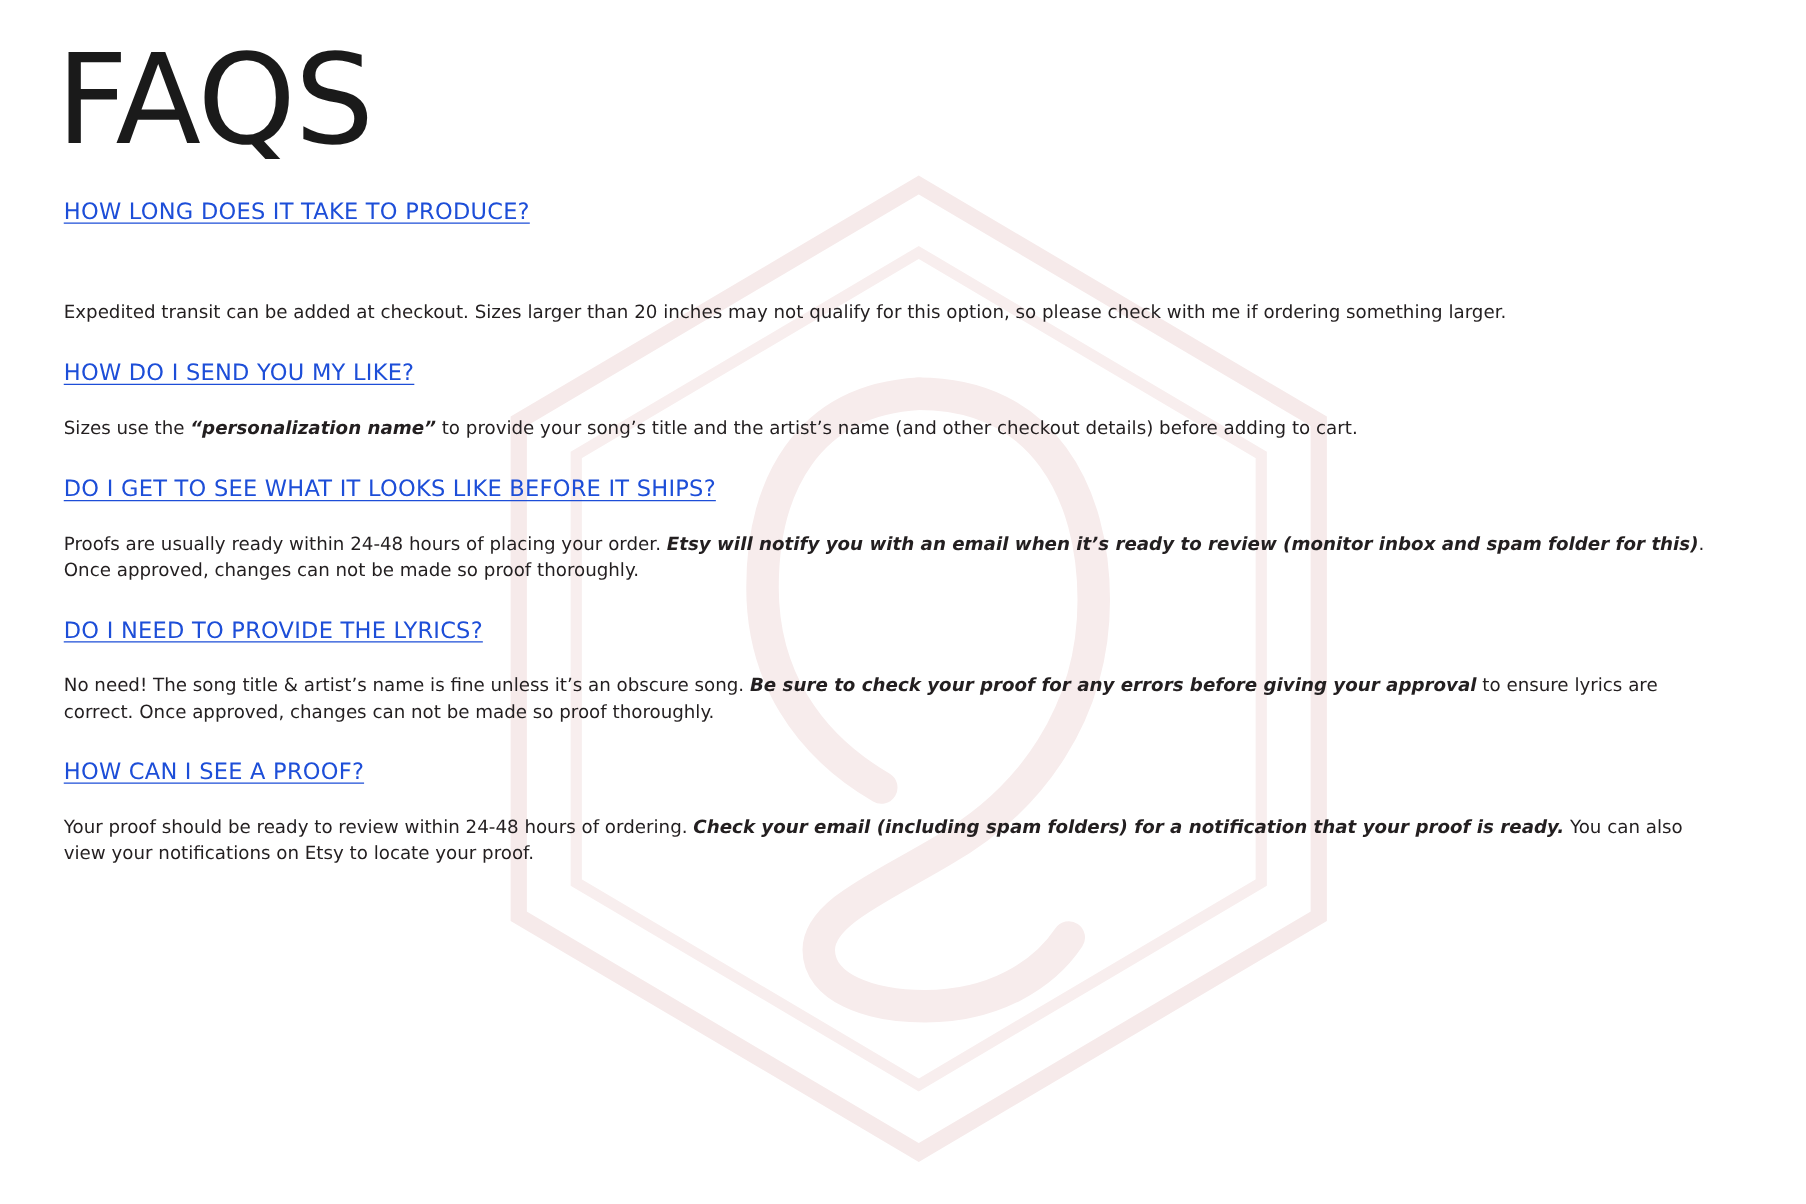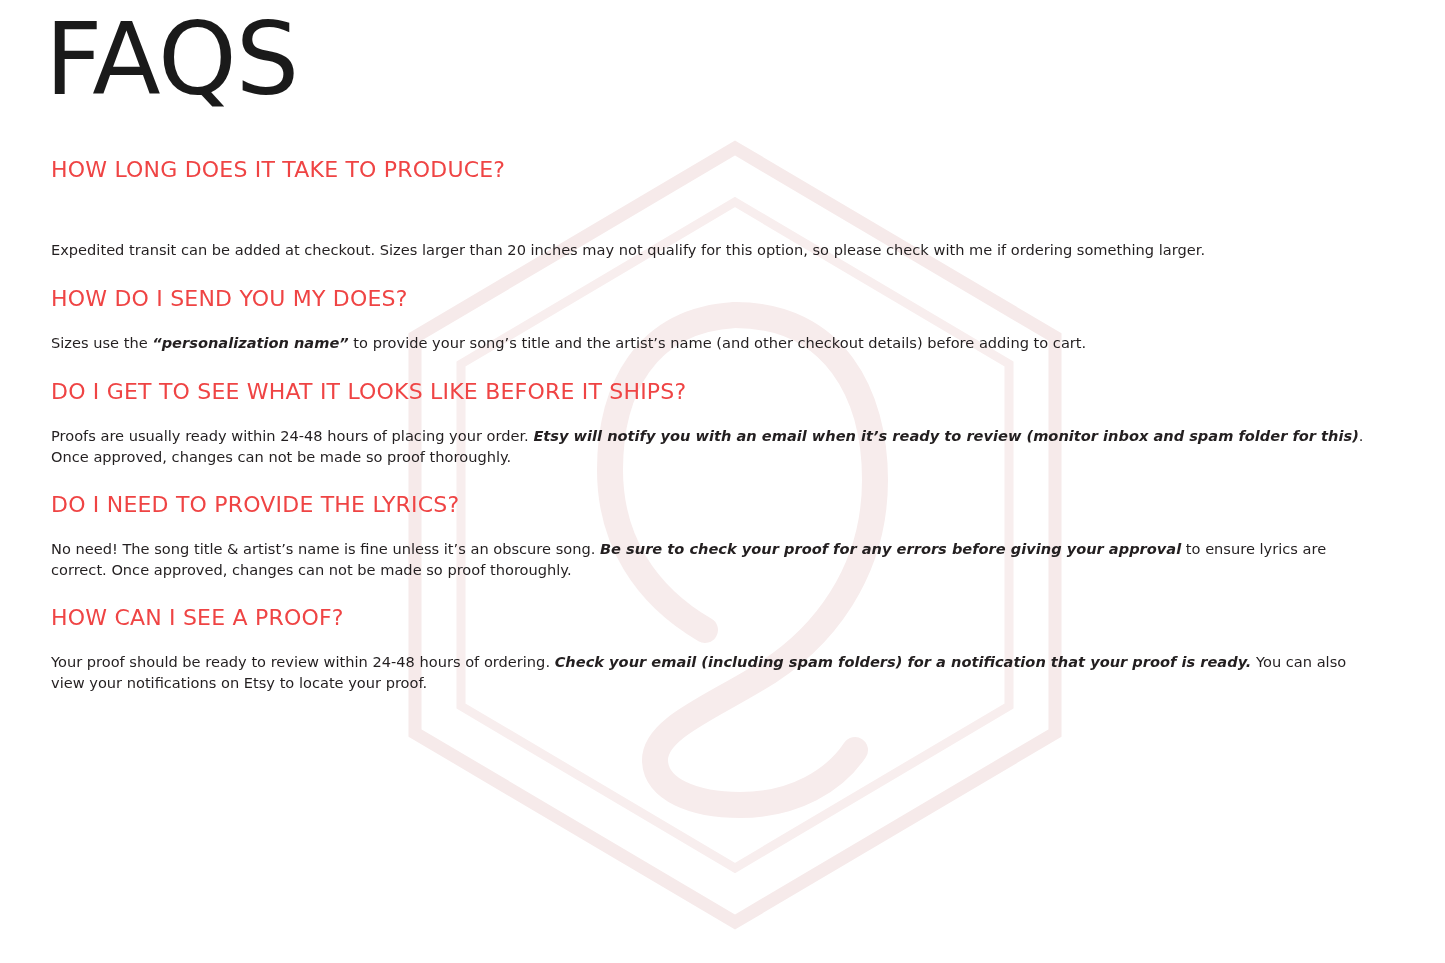--- a/index.html
+++ b/index.html
@@ -28,45 +28,46 @@
 
   #page {
     position: relative;
     z-index: 1;
     padding: 0;
   }
 
   .page-title {
     position: absolute;
     left: 45px;
-    top: 10px;
+    top: 30px;
     font-size: 100px;
     line-height: 100px;
     letter-spacing: -1px;
     font-weight: 400;
     color: #1a1a1a;
     font-family: "DejaVu Sans", "Liberation Sans", sans-serif;
   }
 
   .faq-list {
     position: absolute;
     left: 51px;
     top: 155px;
     width: 1330px;
   }
 
   .faq-item {
     margin-bottom: 2px;
   }
 
   .faq-question {
-    font-size: 22px;
+    font-size: 18px;
     line-height: 30px;
     letter-spacing: 0.2px;
-    color: #ef4444;
+    color: #1d4ed8;
+    text-decoration: underline;
     text-underline-offset: 3px;
     text-decoration-thickness: 1px;
     display: inline-block;
     margin: 0 0 4px 0;
     font-weight: 400;
   }
 
   .faq-answer {
     font-size: 14.6px;
     line-height: 21px;
@@ -100,18 +101,18 @@
     <path d="M330 175 C 430 175 470 255 470 340 C 470 430 420 500 350 540 C 300 570 250 590 250 620 C 250 650 290 665 335 665 C 390 665 430 640 450 610" fill="none" stroke="#f7ecec" stroke-width="26" stroke-linecap="round"></path>
     <path d="M330 175 C 240 180 205 250 205 330 C 205 400 240 455 300 490" fill="none" stroke="#f7ecec" stroke-width="26" stroke-linecap="round"></path>
   </svg>
 </div>
 
 <div id="page">
   <div class="page-title">FAQS</div>
   <div class="faq-list">
       <div class="faq-item"><div class="faq-question">HOW LONG DOES IT TAKE TO PRODUCE?</div><div class="gap-q"></div><div class="sp-1"></div></div>
       <div class="faq-item"><div class="gap-q"></div><p class="faq-answer"><span>Expedited transit can be added at checkout. Sizes larger than 20 inches may not qualify for this option, so please check with me if ordering something larger.</span></p><div class="sp-2"></div></div>
-      <div class="faq-item"><div class="faq-question">HOW DO I SEND YOU MY DOES?</div><div class="gap-q"></div><p class="faq-answer"><span>Sizes use the </span><b>“personalization name”</b><span> to provide your song’s title and the artist’s name (and other checkout details) before adding to cart.</span></p><div class="sp-3"></div></div>
+      <div class="faq-item"><div class="faq-question">HOW DO I SEND YOU MY LIKE?</div><div class="gap-q"></div><p class="faq-answer"><span>Sizes use the </span><b>“personalization name”</b><span> to provide your song’s title and the artist’s name (and other checkout details) before adding to cart.</span></p><div class="sp-3"></div></div>
       <div class="faq-item"><div class="faq-question">DO I GET TO SEE WHAT IT LOOKS LIKE BEFORE IT SHIPS?</div><div class="gap-q"></div><p class="faq-answer"><span>Proofs are usually ready within 24-48 hours of placing your order. </span><b>Etsy will notify you with an email when it’s ready to review (monitor inbox and spam folder for this)</b><span>. Once approved, changes can not be made so proof thoroughly.</span></p><div class="sp-4"></div></div>
       <div class="faq-item"><div class="faq-question">DO I NEED TO PROVIDE THE LYRICS?</div><div class="gap-q"></div><p class="faq-answer"><span>No need! The song title &amp; artist’s name is fine unless it’s an obscure song. </span><b>Be sure to check your proof for any errors before giving your approval</b><span> to ensure lyrics are correct. Once approved, changes can not be made so proof thoroughly.</span></p><div class="sp-5"></div></div>
       <div class="faq-item"><div class="faq-question">HOW CAN I SEE A PROOF?</div><div class="gap-q"></div><p class="faq-answer"><span>Your proof should be ready to review within 24-48 hours of ordering. </span><b>Check your email (including spam folders) for a notification that your proof is ready.</b><span> You can also view your notifications on Etsy to locate your proof.</span></p><div class="sp-7"></div></div>
     </div>
 </div>
 
 </body></html>

